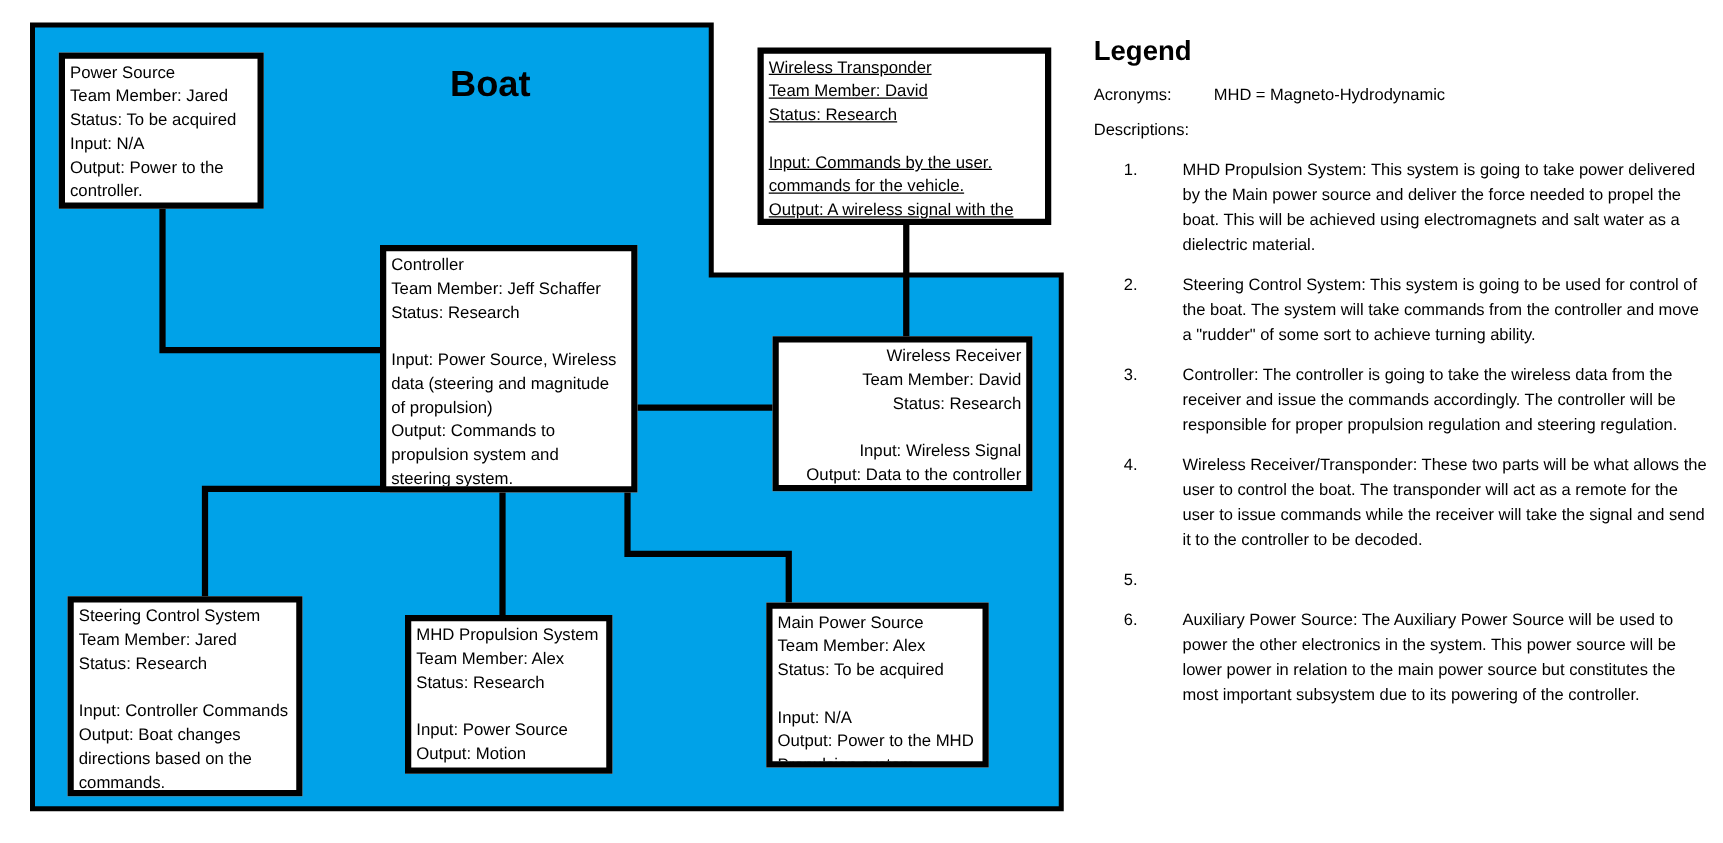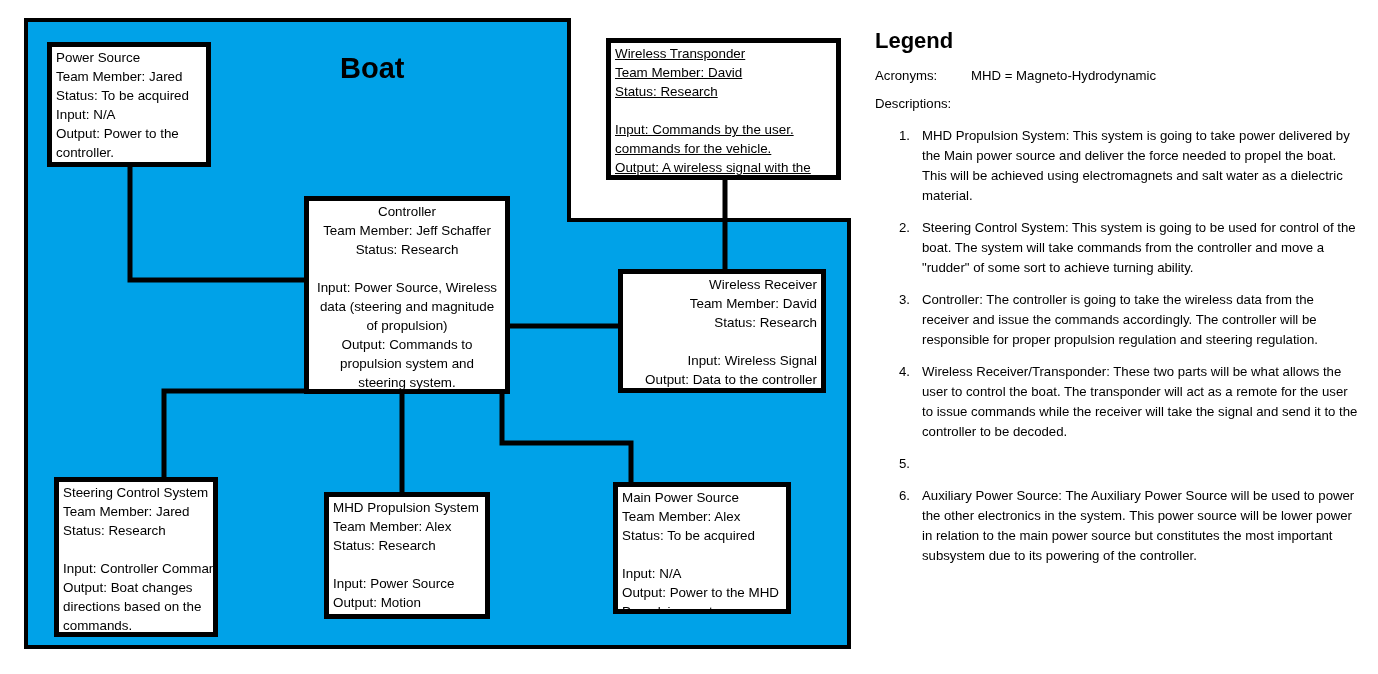--- a/index.html
+++ b/index.html
@@ -3,30 +3,30 @@
 <meta charset="utf-8">
 <style>
   html, body { margin: 0; padding: 0; background: #ffffff; }
   body { width: 1378px; height: 674px; position: relative; overflow: hidden;
          font-family: "Liberation Sans", sans-serif; color: #000; }
   #canvas { position: absolute; left: 0; top: 0; width: 1378px; height: 674px; }
   svg.boat { position: absolute; left: 0; top: 0; }
   .box { position: absolute; background: #fff; border: 5px solid #000; box-sizing: border-box;
          padding: 1px 4px; font-size: 13.4px; line-height: 19px; white-space: nowrap; overflow: hidden; }
   .box div { min-height: 19px; }
-  .boat-title { position: absolute; left: 340px; top: 52px; font-size: 29px; font-weight: bold; }
+  .boat-title { position: absolute; left: 360px; top: 52px; font-size: 29px; font-weight: bold; }
   .legend { position: absolute; left: 875px; top: 28px; width: 495px; font-size: 13.2px; }
   .legend-title { font-size: 22px; font-weight: bold; margin-bottom: 14px; }
   .acro { display: flex; margin-bottom: 13px; }
   .acro-label { width: 96px; }
   .desc-label { margin-bottom: 15px; }
   ol { margin: 0; padding: 0; list-style: none; }
   ol li { display: flex; line-height: 20px; margin-bottom: 12px; }
   ol li .num { width: 49px; text-align: right; padding-right: 12px; box-sizing: border-box; flex: none; margin-left: -2px;}
-  ol li .txt { width: 440px; }
+  ol li .txt { width: 440px; margin-left: 24px; }
 </style>
 </head>
 <body>
 
 <div id="canvas">
   <svg class="boat" width="1378" height="674">
     <polygon points="26,20 569,20 569,220 849,220 849,647 26,647" fill="#00A2E8" stroke="#000" stroke-width="4"></polygon>
     <g stroke="#000" stroke-width="5" fill="none">
       <polyline points="130,165 130,280 307,280"></polyline>
       <polyline points="725,178 725,272"></polyline>
@@ -49,41 +49,41 @@
     </div>
   <div class="box" style="left:606px;top:38px;width:235px;height:142px;text-decoration:underline;">
       <div>Wireless Transponder</div>
       <div>Team Member: David</div>
       <div>Status: Research</div>
       <div></div>
       <div>Input: Commands by the user.</div>
       <div>commands for the vehicle.</div>
       <div>Output: A wireless signal with the</div>
     </div>
-  <div class="box" style="left:304px;top:196px;width:206px;height:198px;text-align:center;">
+  <div class="box" style="left:304px;top:196px;width:206px;height:198px;">
       <div>Controller</div>
       <div>Team Member: Jeff Schaffer</div>
       <div>Status: Research</div>
       <div></div>
       <div>Input: Power Source, Wireless</div>
       <div>data (steering and magnitude</div>
       <div>of propulsion)</div>
       <div>Output: Commands to</div>
       <div>propulsion system and</div>
       <div>steering system.</div>
     </div>
   <div class="box" style="left:618px;top:269px;width:208px;height:124px;text-align:right;">
       <div>Wireless Receiver</div>
       <div>Team Member: David</div>
       <div>Status: Research</div>
       <div></div>
       <div>Input: Wireless Signal</div>
       <div>Output: Data to the controller</div>
     </div>
-  <div class="box" style="left:54px;top:477px;width:164px;height:160px;">
+  <div class="box" style="left:54px;top:477px;width:188px;height:160px;">
       <div>Steering Control System</div>
       <div>Team Member: Jared</div>
       <div>Status: Research</div>
       <div></div>
       <div>Input: Controller Commands</div>
       <div>Output: Boat changes</div>
       <div>directions based on the</div>
       <div>commands.</div>
     </div>
   <div class="box" style="left:324px;top:492px;width:166px;height:127px;">

